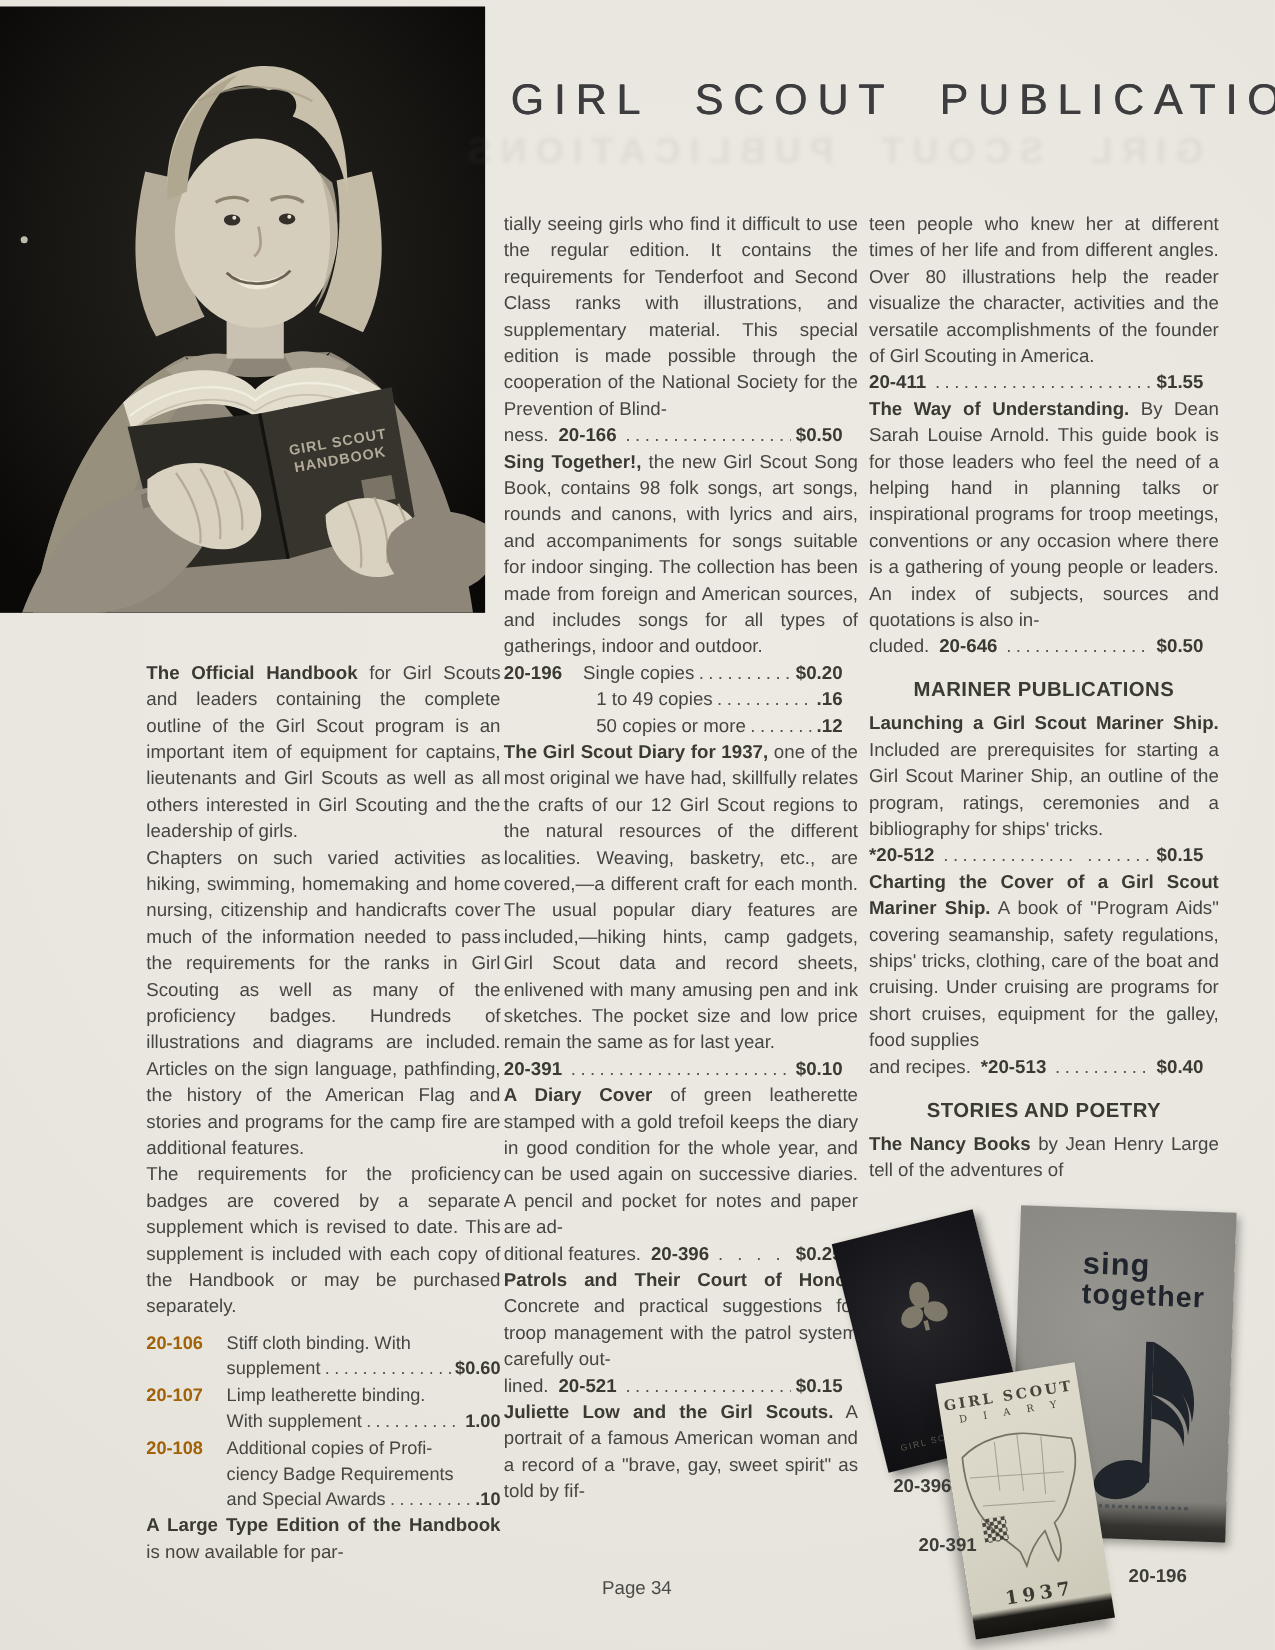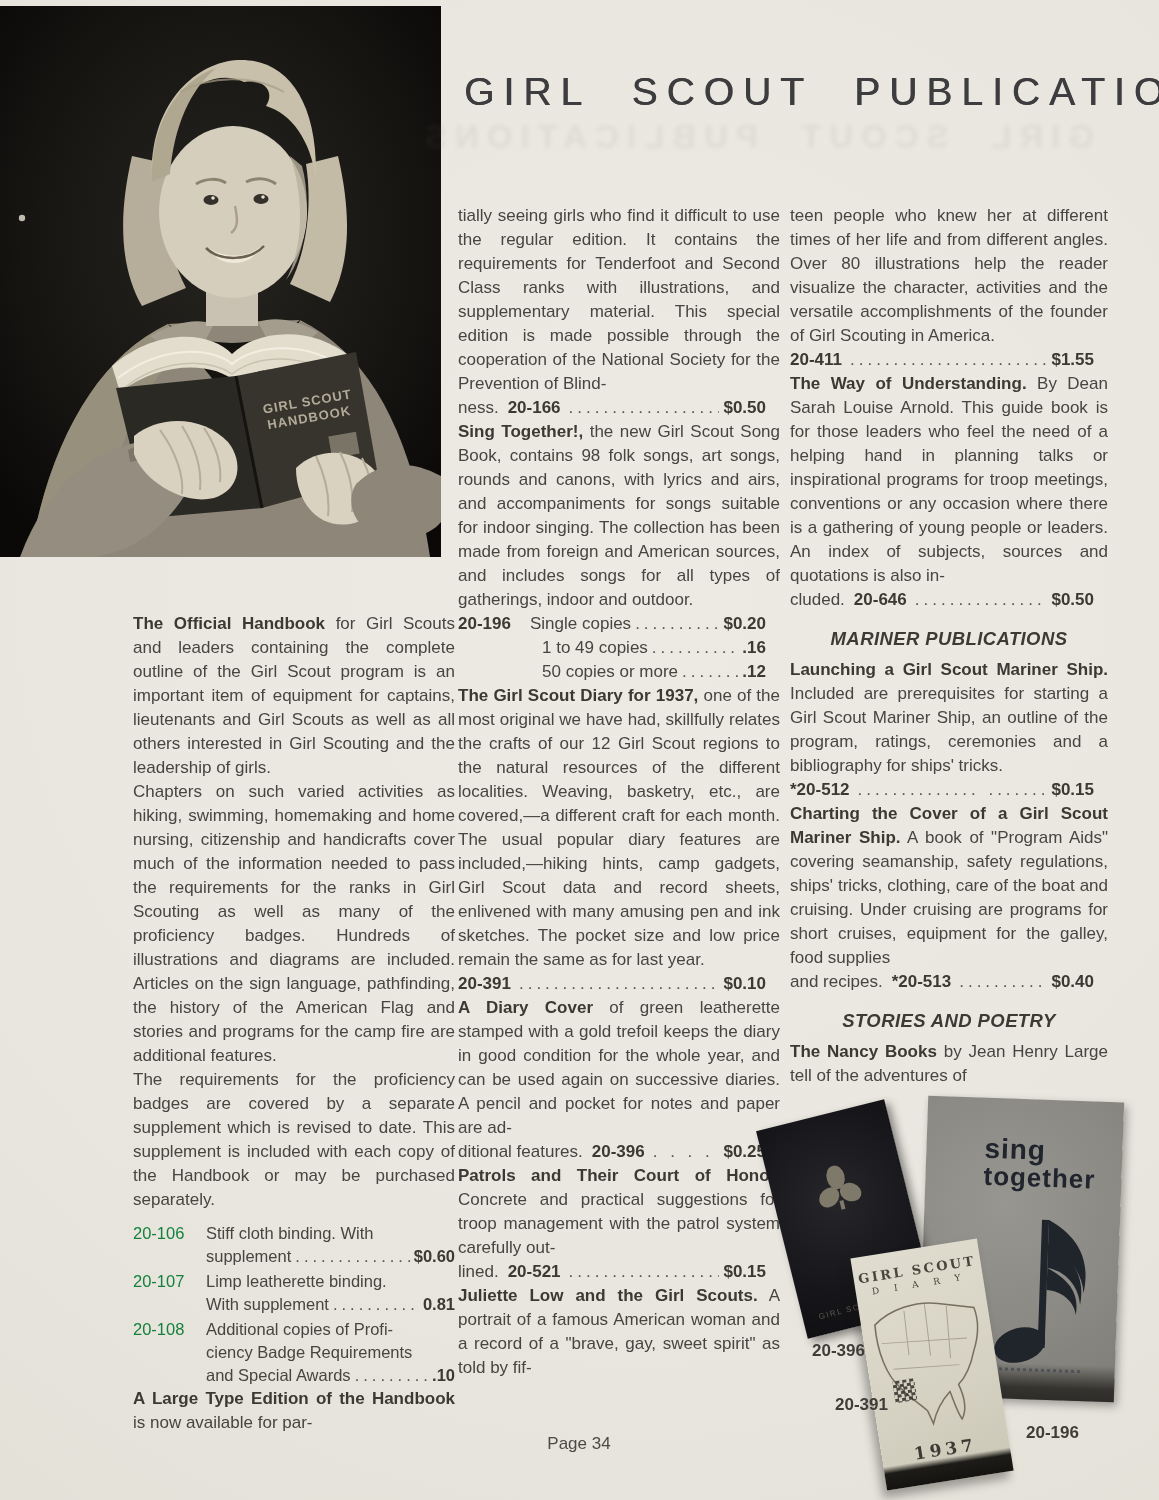--- a/index.html
+++ b/index.html
@@ -38,42 +38,42 @@
     transform:scaleX(-1);
     white-space:nowrap;
     pointer-events:none;
   }
   
   .col{font-size:17px;line-height:24px;text-align:justify;}
   .col-left{left:133px;top:596px;width:322px;}
   .col-mid{left:458px;top:188px;width:322px;}
   .col-right{left:790px;top:188px;width:318px;}
   .entry{margin-top:0;}
-  .col > .entry:first-child{margin-top:16px;}
+  .col > .entry:first-child{margin-top:4px;}
   b.lead{font-weight:bold;color:#3a3932;}
   
   .price-line{display:flex;align-items:flex-end;white-space:nowrap;padding-right:14px;}
   .pl-tail{margin-right:9px;}
   .pl-code{font-weight:bold;color:#3a3932;margin-right:4px;}
   .dots{flex:1 1 0;overflow:hidden;letter-spacing:4px;color:#55544b;padding:0 4px;min-width:10px;}
   .pl-price{font-weight:bold;color:#3a3932;margin-left:4px;}
   
   .st-row{display:flex;align-items:baseline;white-space:nowrap;padding-right:14px;line-height:24px;}
   .st-code{width:72px;flex:0 0 auto;font-weight:bold;color:#3a3932;}
   .st-indent{width:84px;flex:0 0 auto;}
   
   .hb-block{margin-top:10px;font-size:16.5px;line-height:23px;}
   .hb-row{display:flex;margin-top:2px;}
-  .hb-code{width:73px;flex:0 0 auto;font-weight:normal;color:#15803d;}
+  .hb-code{width:73px;flex:0 0 auto;font-weight:bold;color:#a16207;}
   .hb-desc{flex:1 1 auto;min-width:0;}
   .hb-line{display:block;text-align:left;}
   .hb-last{display:flex;align-items:flex-start;white-space:nowrap;}
   .section-heading{
     text-align:center;font-weight:bold;font-size:18.5px;
-    letter-spacing:0.4px;color:#3b3a33;margin:15px 0 7px;font-style:italic;
+    letter-spacing:0.4px;color:#3b3a33;margin:15px 0 7px;
   }
   
   .page-number{left:519px;top:1434px;width:120px;text-align:center;font-size:17px;color:#4b4a44;}
   
   .collage{left:778px;top:1085px;width:381px;height:380px;}
   .book{position:absolute;}
   .book-sing{
     left:145px;top:14px;width:196px;height:300px;
     transform:rotate(2deg);
     background:
@@ -227,21 +227,21 @@
         </span>
       </span>
     </div>
     <div class="hb-row">
       <span class="hb-code">20-107</span>
       <span class="hb-desc">
         <span class="hb-line">Limp leatherette binding.</span>
         <span class="hb-last">
           <span>With supplement</span>
           <span class="dots">...................</span>
-          <span class="pl-price">0.81</span>
+          <span class="pl-price">1.00</span>
         </span>
       </span>
     </div>
     <div class="hb-row">
       <span class="hb-code">20-108</span>
       <span class="hb-desc">
         <span class="hb-line">Additional copies of Profi-</span>
         <span class="hb-line">ciency Badge Requirements</span>
         <span class="hb-last">
           <span>and Special Awards</span>

